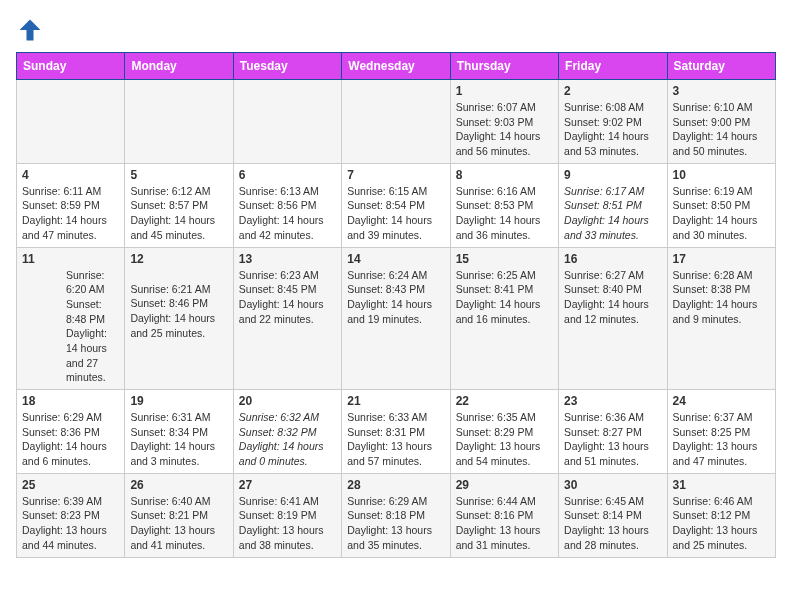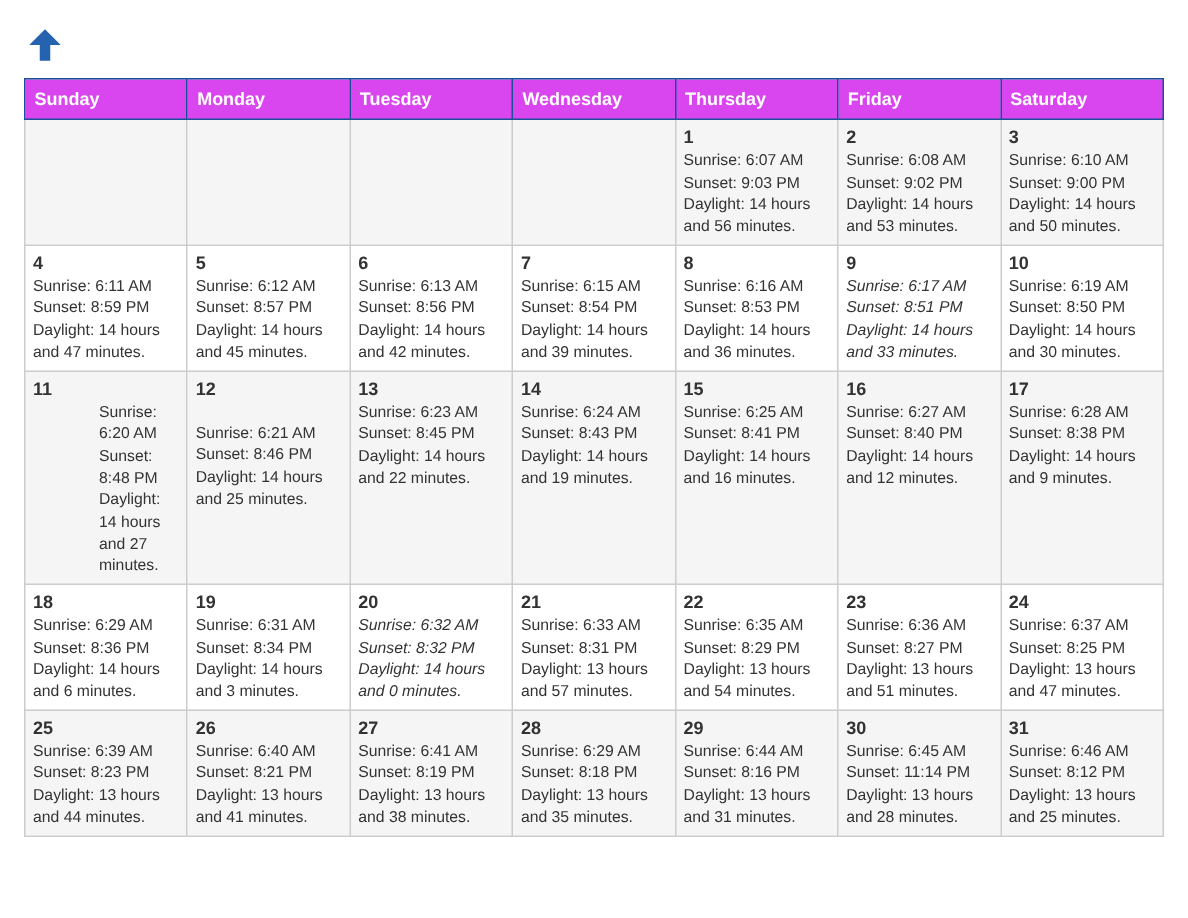--- a/index.html
+++ b/index.html
@@ -302,21 +302,21 @@
         </td>
         <td>
           <span class="day-number">29</span>
           <div class="day-info" style="white-space: pre-line;">Sunrise: 6:44 AM
 Sunset: 8:16 PM
 Daylight: 13 hours and 31 minutes.</div>
         </td>
         <td>
           <span class="day-number">30</span>
           <div class="day-info" style="white-space: pre-line;">Sunrise: 6:45 AM
-Sunset: 11:14 PM
+Sunset: 8:14 PM
 Daylight: 13 hours and 28 minutes.</div>
         </td>
         <td>
           <span class="day-number">31</span>
           <div class="day-info" style="white-space: pre-line;">Sunrise: 6:46 AM
 Sunset: 8:12 PM
 Daylight: 13 hours and 25 minutes.</div>
         </td>
       </tr>
     </tbody>

